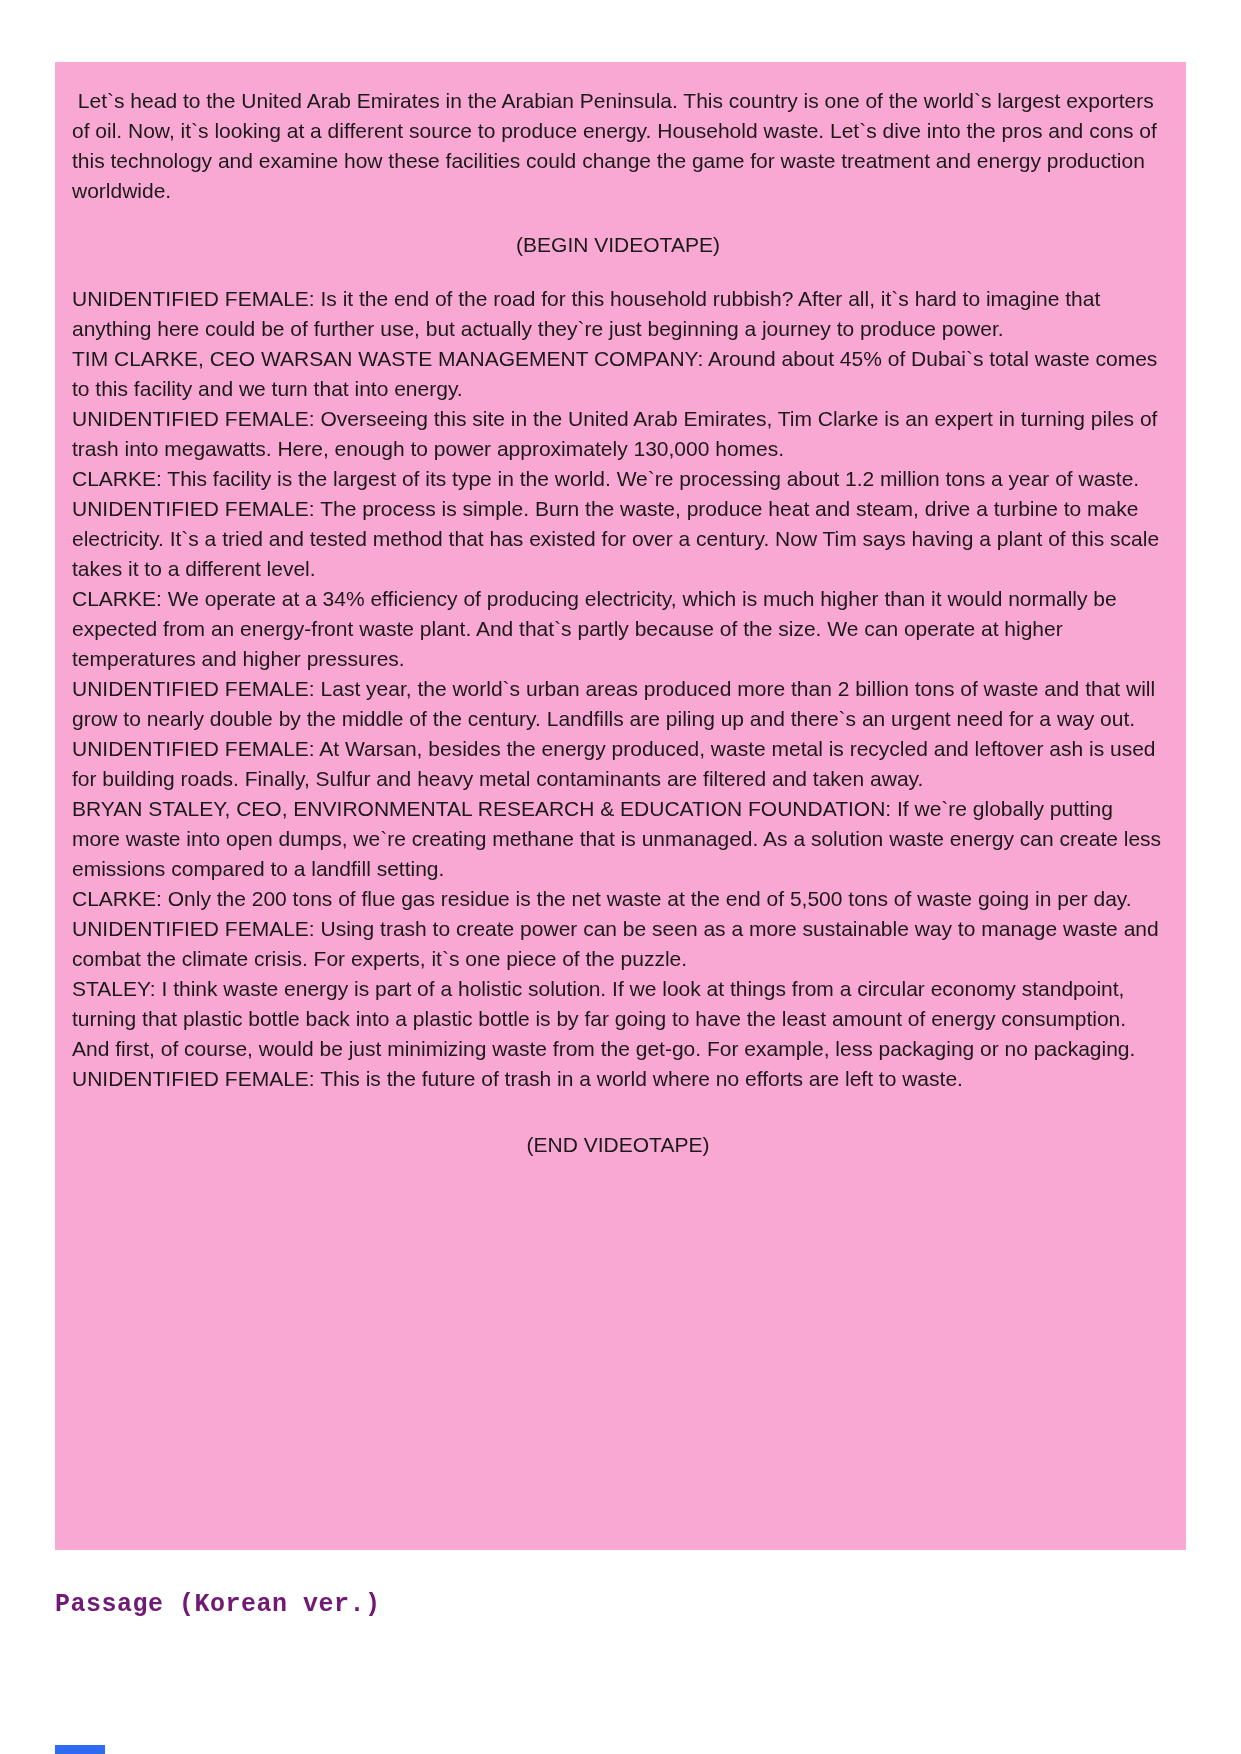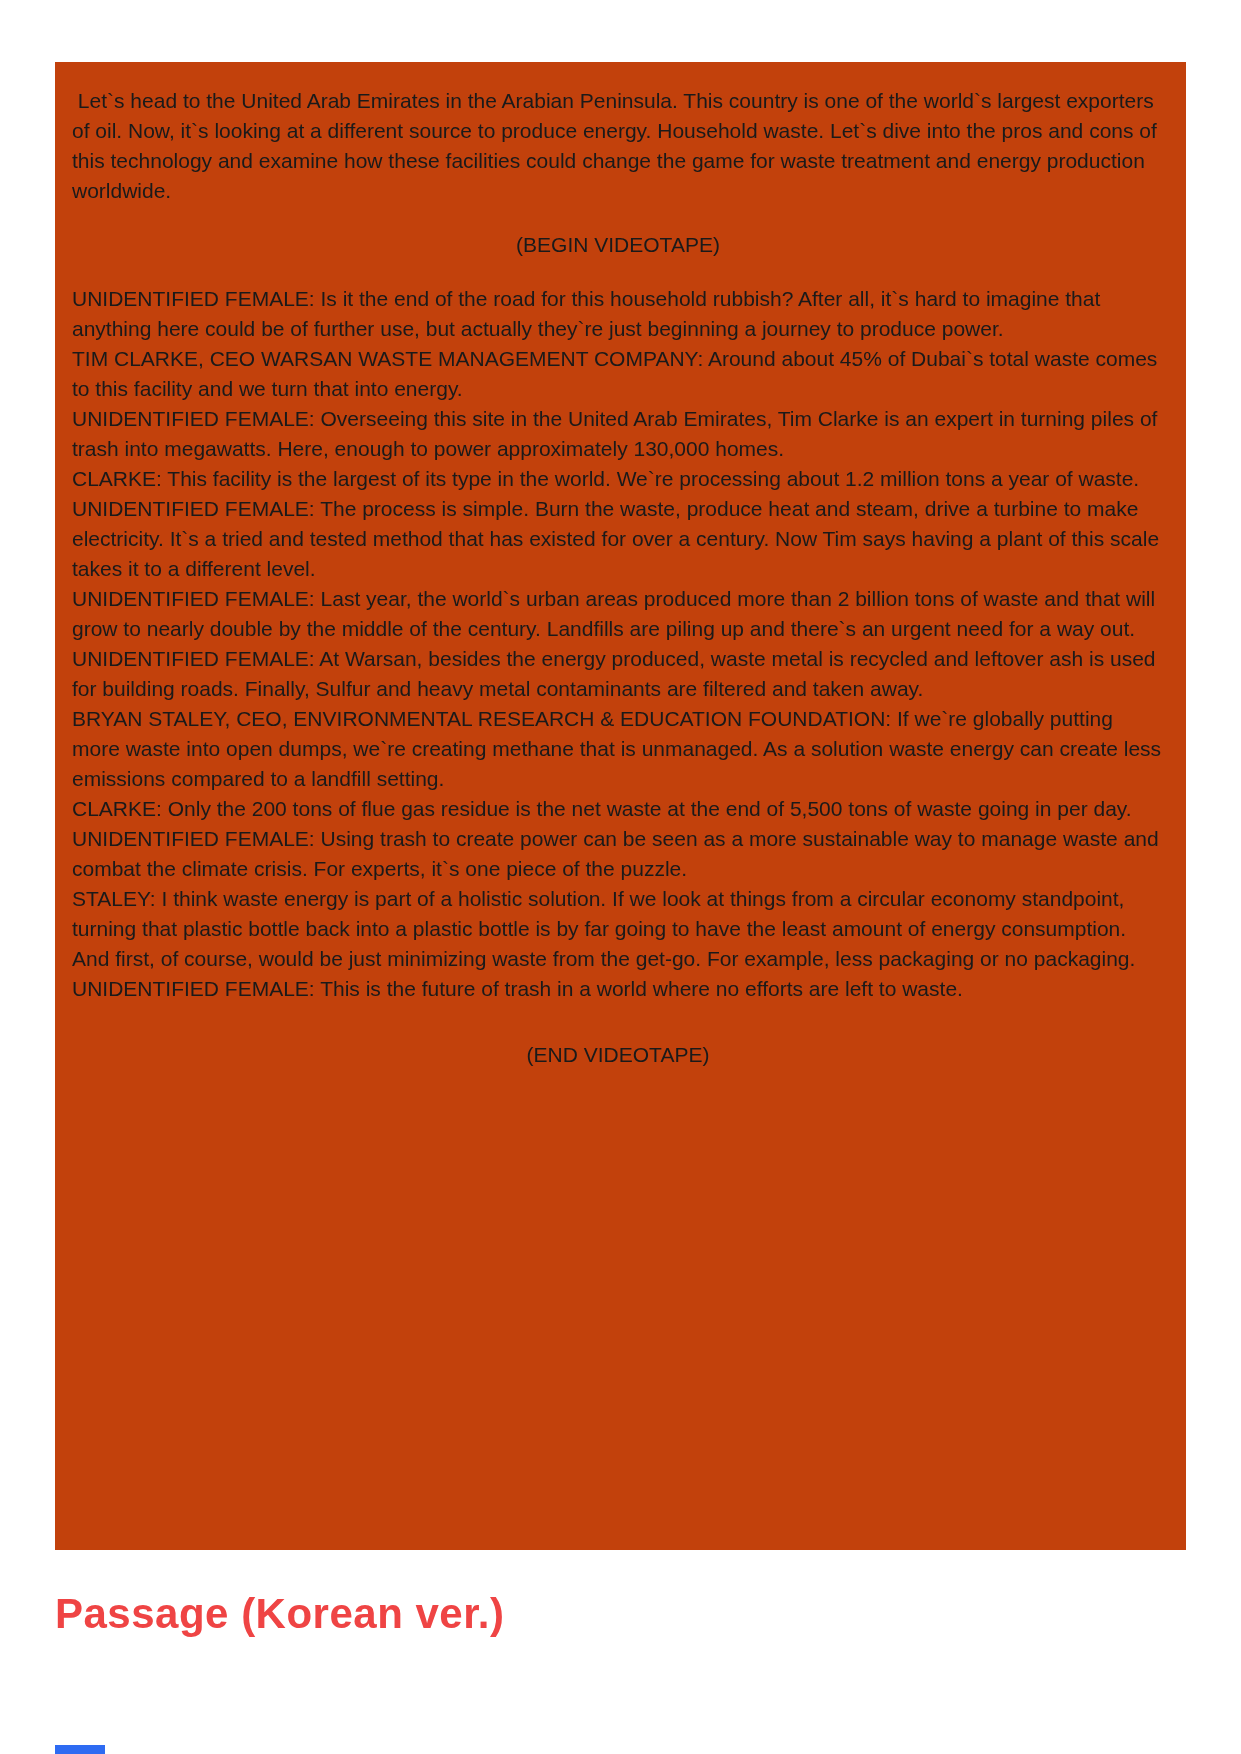--- a/index.html
+++ b/index.html
@@ -25,51 +25,52 @@
   .para { white-space: pre-wrap; }
   .intro { margin-bottom: 24px; }
   .marker {
     text-align: center;
     margin: 24px 0;
   }
   .marker.end { margin-top: 36px; margin-bottom: 0; }
   .speakers p { margin: 0; white-space: pre-wrap; }
   .korean-heading {
     margin: 40px 0 0 55px;
-    font-size: 42px;
+    font-size: 25px;
     font-weight: 700;
     letter-spacing: 0.5px;
-    color: #ef4444;
-    font-family: Liberation Sans, sans-serif;
+    color: #701a75;
+    font-family: Liberation Mono, monospace;
   }
   .accent-bar {
     position: absolute;
     left: 55px;
     bottom: 0;
     width: 50px;
     height: 9px;
     background: #2e6bf2;
   }
 </style>
 </head>
 <body>
 
 <div class="page">
 
-  <section class="passage-box" style="background: #c2410c; color: rgb(26, 26, 26);">
+  <section class="passage-box" style="background: #f9a8d4; color: rgb(26, 26, 26);">
     <p class="para intro"> Let`s head to the United Arab Emirates in the Arabian Peninsula. This country is one of the world`s largest exporters of oil. Now, it`s looking at a different source to produce energy. Household waste. Let`s dive into the pros and cons of this technology and examine how these facilities could change the game for waste treatment and energy production worldwide.</p>
 
     <p class="marker">(BEGIN VIDEOTAPE)</p>
 
     <div class="speakers">
       <p>UNIDENTIFIED FEMALE: Is it the end of the road for this household rubbish? After all, it`s hard to imagine that anything here could be of further use, but actually they`re just beginning a journey to produce power.</p>
       <p>TIM CLARKE, CEO WARSAN WASTE MANAGEMENT COMPANY: Around about 45% of Dubai`s total waste comes to this facility and we turn that into energy.</p>
       <p>UNIDENTIFIED FEMALE: Overseeing this site in the United Arab Emirates, Tim Clarke is an expert in turning piles of trash into megawatts. Here, enough to power approximately 130,000 homes.</p>
       <p>CLARKE: This facility is the largest of its type in the world. We`re processing about 1.2 million tons a year of waste.</p>
       <p>UNIDENTIFIED FEMALE: The process is simple. Burn the waste, produce heat and steam, drive a turbine to make electricity. It`s a tried and tested method that has existed for over a century. Now Tim says having a plant of this scale takes it to a different level.</p>
+      <p>CLARKE: We operate at a 34% efficiency of producing electricity, which is much higher than it would normally be expected from an energy-front waste plant. And that`s partly because of the size. We can operate at higher temperatures and higher pressures.</p>
       <p>UNIDENTIFIED FEMALE: Last year, the world`s urban areas produced more than 2 billion tons of waste and that will grow to nearly double by the middle of the century. Landfills are piling up and there`s an urgent need for a way out.</p>
       <p>UNIDENTIFIED FEMALE: At Warsan, besides the energy produced, waste metal is recycled and leftover ash is used for building roads. Finally, Sulfur and heavy metal contaminants are filtered and taken away.</p>
       <p>BRYAN STALEY, CEO, ENVIRONMENTAL RESEARCH &amp; EDUCATION FOUNDATION: If we`re globally putting more waste into open dumps, we`re creating methane that is unmanaged. As a solution waste energy can create less emissions compared to a landfill setting.</p>
       <p>CLARKE: Only the 200 tons of flue gas residue is the net waste at the end of 5,500 tons of waste going in per day.</p>
       <p>UNIDENTIFIED FEMALE: Using trash to create power can be seen as a more sustainable way to manage waste and combat the climate crisis. For experts, it`s one piece of the puzzle.</p>
       <p>STALEY: I think waste energy is part of a holistic solution. If we look at things from a circular economy standpoint, turning that plastic bottle back into a plastic bottle is by far going to have the least amount of energy consumption. And first, of course, would be just minimizing waste from the get-go. For example, less packaging or no packaging.</p>
       <p>UNIDENTIFIED FEMALE: This is the future of trash in a world where no efforts are left to waste.</p>
     </div>
 
     <p class="marker end">(END VIDEOTAPE)</p>

